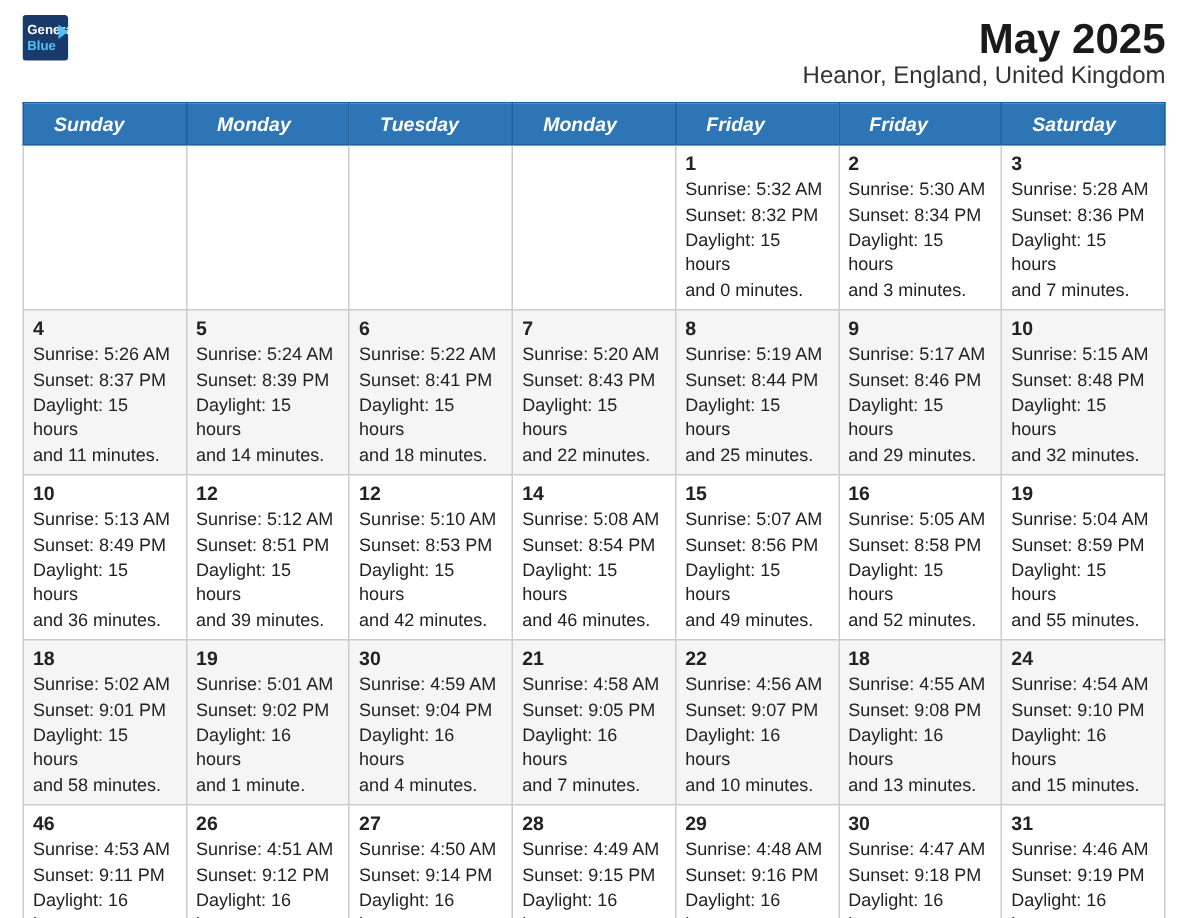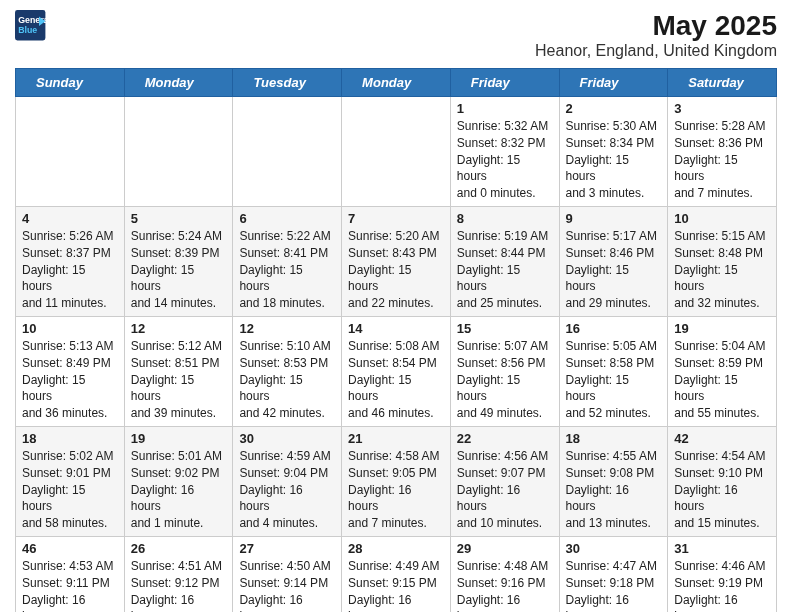--- a/index.html
+++ b/index.html
@@ -218,21 +218,21 @@
           </td>
           <td>
             <span class="day-num">22</span>
             <div class="day-info">Sunrise: 4:56 AM<br>Sunset: 9:07 PM<br>Daylight: 16 hours<br>and 10 minutes.</div>
           </td>
           <td>
             <span class="day-num">18</span>
             <div class="day-info">Sunrise: 4:55 AM<br>Sunset: 9:08 PM<br>Daylight: 16 hours<br>and 13 minutes.</div>
           </td>
           <td>
-            <span class="day-num">42</span>
+            <span class="day-num">24</span>
             <div class="day-info">Sunrise: 4:54 AM<br>Sunset: 9:10 PM<br>Daylight: 16 hours<br>and 15 minutes.</div>
           </td>
         </tr>
         <tr class="row-odd">
           <td>
             <span class="day-num">46</span>
             <div class="day-info">Sunrise: 4:53 AM<br>Sunset: 9:11 PM<br>Daylight: 16 hours<br>and 18 minutes.</div>
           </td>
           <td>
             <span class="day-num">26</span>

